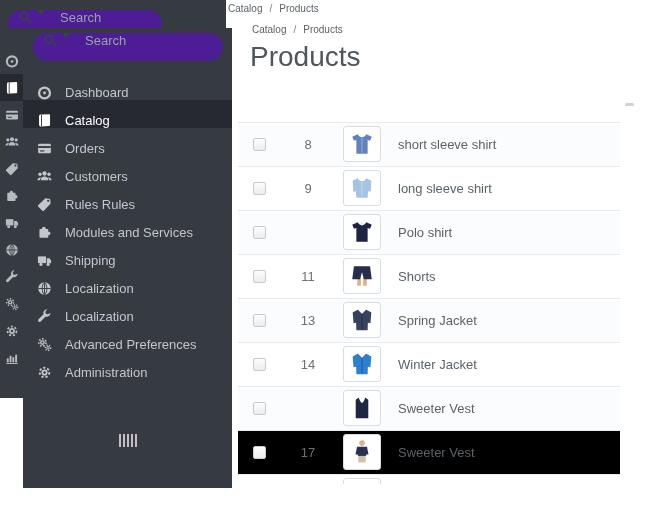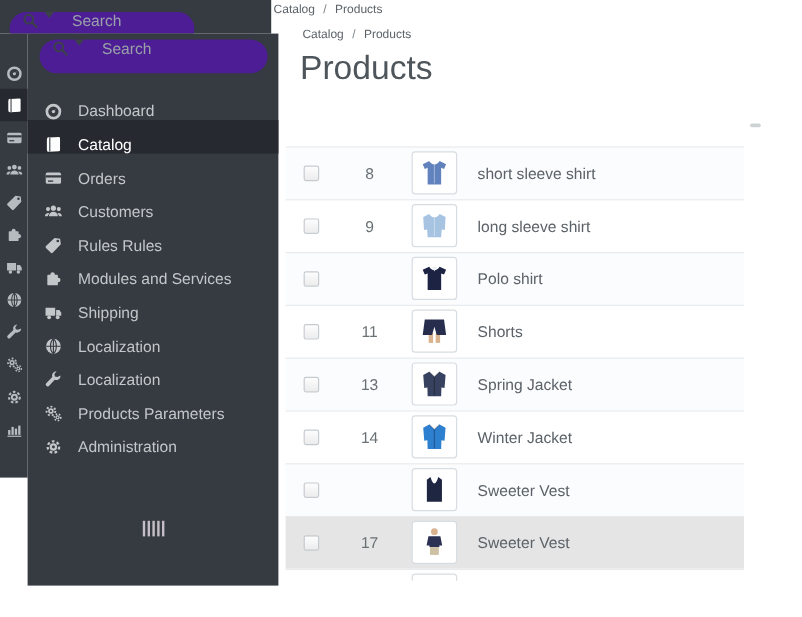--- a/index.html
+++ b/index.html
@@ -41,21 +41,21 @@
   .crumb{position:absolute;font-size:10px;color:#5c6368;white-space:nowrap}
   .crumb .sep{margin:0 7px;color:#7d8488}
   .crumb1{left:228px;top:3px}
   .crumb2{left:252px;top:24px}
   .title{position:absolute;left:250px;top:40px;font-size:28px;line-height:33px;font-weight:400;color:#4e565c}
   .scroll-dash{position:absolute;left:625px;top:103px;width:9px;height:3px;background:#cdd2d5;border-radius:2px}
 
   .table{position:absolute;left:238px;top:122px;width:382px}
   .row{position:relative;height:44px;border-top:1px solid #e8ebed;background:#fff}
   .row.alt{background:#fbfcfe}
-  .row.hov{background:#e5e5e5}
+  .row.hov{background:#000000}
   .row.partial{height:10px;overflow:hidden;background:#fff}
   .chk{position:absolute;left:15px;top:15px;width:13px;height:13px;border:1px solid #c6cbd0;
        border-radius:2px;background:linear-gradient(#fdfdfd,#ececec);cursor:pointer}
   .rid{position:absolute;left:48px;top:0;width:44px;height:44px;line-height:44px;text-align:center;
        font-size:13px;color:#6a7175}
   .thumb{position:absolute;left:105px;top:3px;width:38px;height:36px;border:1px solid #d8dde1;border-radius:3px;
          background:#fff;display:flex;align-items:center;justify-content:center;cursor:pointer;overflow:hidden}
   .thumb svg{width:26px;height:28px;display:block}
   .rname{position:absolute;left:160px;top:0;height:44px;line-height:44px;font-size:13px;color:#5b6268;cursor:pointer}
 </style>
@@ -297,21 +297,21 @@
     <span class="mi-icon">
             <svg viewBox="0 0 16 16" xmlns="http://www.w3.org/2000/svg">
               <circle cx="5.8" cy="5.9" r="2.5" fill="currentColor"></circle>
               <circle cx="5.8" cy="5.9" r="3.9" fill="none" stroke="currentColor" stroke-width="1.7" stroke-dasharray="1.7 1.8"></circle>
               <circle cx="5.8" cy="5.9" r="1" fill="var(--sb)"></circle>
               <circle cx="11.7" cy="11.5" r="1.8" fill="currentColor"></circle>
               <circle cx="11.7" cy="11.5" r="2.9" fill="none" stroke="currentColor" stroke-width="1.4" stroke-dasharray="1.4 1.5"></circle>
               <circle cx="11.7" cy="11.5" r=".8" fill="var(--sb)"></circle>
             </svg>
           </span>
-    <span class="mi-label">Products Parameters</span>
+    <span class="mi-label">Advanced Preferences</span>
   </div>
         <div class="menu-item">
     <span class="mi-icon">
             <svg viewBox="0 0 16 16" xmlns="http://www.w3.org/2000/svg">
               <circle cx="8" cy="8" r="3.3" fill="currentColor"></circle>
               <circle cx="8" cy="8" r="5.1" fill="none" stroke="currentColor" stroke-width="2" stroke-dasharray="2.4 2"></circle>
               <circle cx="8" cy="8" r="1.3" fill="var(--sb)"></circle>
             </svg>
           </span>
     <span class="mi-label">Administration</span>

